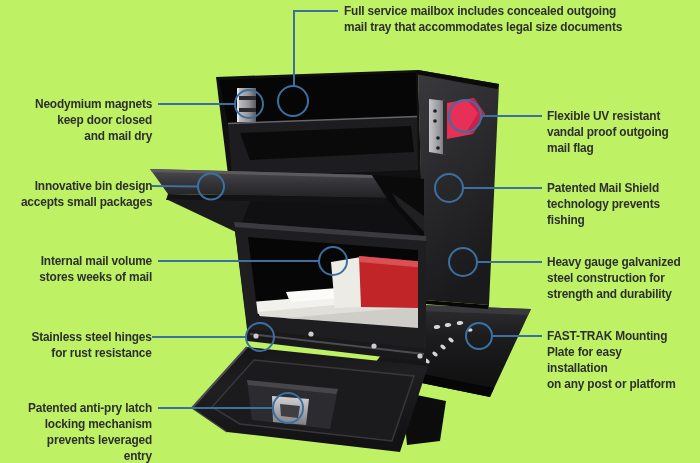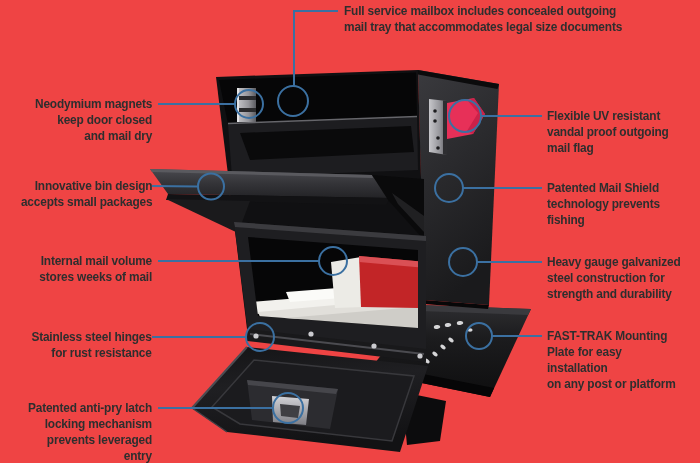--- a/index.html
+++ b/index.html
@@ -1,17 +1,17 @@
 <!DOCTYPE html>
 <html><head>
 <meta charset="utf-8">
 <style>
   html,body{margin:0;padding:0;background:#ffffff;}
   #stage{
-    position:relative;width:700px;height:463px;overflow:hidden;background:#ef4444;
+    position:relative;width:700px;height:463px;overflow:hidden;background:#bef264;
     font-family:"Liberation Sans",sans-serif;
   }
   #illustration{position:absolute;left:0;top:0;}
   .callout{
     position:absolute;
     font-weight:bold;font-size:13.5px;line-height:16px;letter-spacing:-0.2px;
     color:#2e2e2e;white-space:pre-line;
   }
   .callout.anchor-right{text-align:right;transform:scaleX(.88);transform-origin:100% 0;}
   .callout.anchor-left{text-align:left;transform:scaleX(.88);transform-origin:0 0;}

